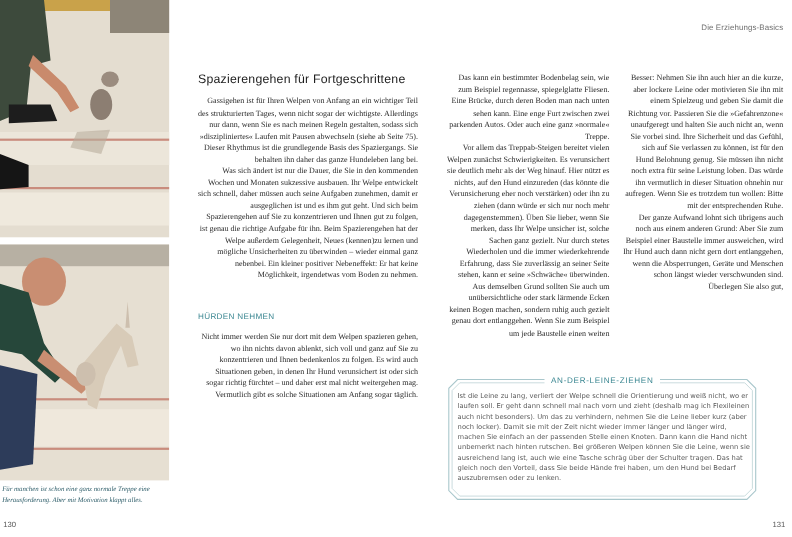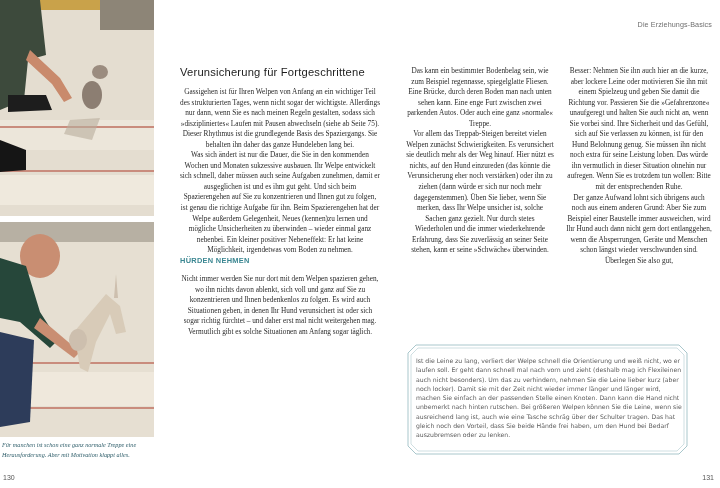--- a/index.html
+++ b/index.html
@@ -28,29 +28,29 @@
     position: absolute; top: 20px; right: 8px;
     font-family: "Liberation Sans", sans-serif; font-size: 7.2px; color: #6e6e6e; letter-spacing: 0.1px;
   }
 
   
   .col { position: absolute; font-size: 7.3px; line-height: 10.55px; color: #2b2b2b; }
   #col-1 { left: 180px; top: 66px; width: 200px; }
   #col-2 { left: 406px; top: 66px; width: 148px; }
   #col-3 { left: 566px; top: 66px; width: 146px; }
 
-  .col p { margin: 0; text-align: center; }
+  .col p { margin: 0; text-align: right; }
 
   .section-title {
     font-family: "Liberation Sans", sans-serif; font-weight: normal;
     font-size: 11.2px; line-height: 13px; color: #1c1c1c; margin-bottom: 8px; letter-spacing: 0.2px;
   }
   .sub-heading {
-    font-family: "Liberation Sans", sans-serif; font-weight: bold; font-size: 7.4px;
-    color: #3a8691; letter-spacing: 0.3px; margin-top: 0; margin-bottom: 8px;
+    font-family: "Liberation Sans", sans-serif; font-weight: normal; font-size: 7.4px;
+    color: #3a8691; letter-spacing: 0.3px; margin-top: 27px; margin-bottom: 8px;
   }
 
   
   .infobox {
     position: absolute; left: 406px; top: 343px; width: 283px; height: 113px;
   }
   .infobox svg.frame { position: absolute; left: 0; top: 0; width: 283px; height: 113px; overflow: visible; }
   .infobox-title {
     position: absolute; top: -2px; left: 0; width: 283px; text-align: center;
     font-family: "Liberation Sans", sans-serif; font-size: 7.4px; letter-spacing: 0.6px; color: #3a8691;
@@ -102,38 +102,40 @@
     </svg>
   </div>
 
   <div class="caption">Für manchen ist schon eine ganz normale Treppe eine Herausforderung. Aber mit Motivation klappt alles.</div>
 
   <div class="folio left">130</div>
   <div class="folio right">131</div>
   <div class="running-head">Die Erziehungs-Basics</div>
 
   <div class="col" id="col-1">
-    <h1 class="section-title">Verunsicherung für Fortgeschrittene</h1>
+    <h1 class="section-title">Spazierengehen für Fortgeschrittene</h1>
     <p>Gassigehen ist für Ihren Welpen von Anfang an ein wichtiger Teil des strukturierten Tages, wenn nicht sogar der wichtigste. Allerdings nur dann, wenn Sie es nach meinen Regeln gestalten, sodass sich »diszipliniertes« Laufen mit Pausen abwechseln (siehe ab Seite 75). Dieser Rhythmus ist die grundlegende Basis des Spaziergangs. Sie behalten ihn daher das ganze Hundeleben lang bei.</p>
     <p>Was sich ändert ist nur die Dauer, die Sie in den kommenden Wochen und Monaten sukzessive ausbauen. Ihr Welpe entwickelt sich schnell, daher müssen auch seine Aufgaben zunehmen, damit er ausgeglichen ist und es ihm gut geht. Und sich beim Spazierengehen auf Sie zu konzentrieren und Ihnen gut zu folgen, ist genau die richtige Aufgabe für ihn. Beim Spazierengehen hat der Welpe außerdem Gelegenheit, Neues (kennen)zu lernen und mögliche Unsicherheiten zu überwinden – wieder einmal ganz nebenbei. Ein kleiner positiver Nebeneffekt: Er hat keine Möglichkeit, irgendetwas vom Boden zu nehmen.</p>
     <h2 class="sub-heading">HÜRDEN NEHMEN</h2>
     <p>Nicht immer werden Sie nur dort mit dem Welpen spazieren gehen, wo ihn nichts davon ablenkt, sich voll und ganz auf Sie zu konzentrieren und Ihnen bedenkenlos zu folgen. Es wird auch Situationen geben, in denen Ihr Hund verunsichert ist oder sich sogar richtig fürchtet – und daher erst mal nicht weitergehen mag. Vermutlich gibt es solche Situationen am Anfang sogar täglich.</p>
   </div>
 
   <div class="col" id="col-2">
     <p>Das kann ein bestimmter Bodenbelag sein, wie zum Beispiel regennasse, spiegelglatte Fliesen. Eine Brücke, durch deren Boden man nach unten sehen kann. Eine enge Furt zwischen zwei parkenden Autos. Oder auch eine ganz »normale« Treppe.</p>
     <p>Vor allem das Treppab-Steigen bereitet vielen Welpen zunächst Schwierigkeiten. Es verunsichert sie deutlich mehr als der Weg hinauf. Hier nützt es nichts, auf den Hund einzureden (das könnte die Verunsicherung eher noch verstärken) oder ihn zu ziehen (dann würde er sich nur noch mehr dagegenstemmen). Üben Sie lieber, wenn Sie merken, dass Ihr Welpe unsicher ist, solche Sachen ganz gezielt. Nur durch stetes Wiederholen und die immer wiederkehrende Erfahrung, dass Sie zuverlässig an seiner Seite stehen, kann er seine »Schwäche« überwinden.</p>
+    <p>Aus demselben Grund sollten Sie auch um unübersichtliche oder stark lärmende Ecken keinen Bogen machen, sondern ruhig auch gezielt genau dort entlanggehen. Wenn Sie zum Beispiel um jede Baustelle einen weiten</p>
   </div>
 
   <div class="col" id="col-3">
     <p>Besser: Nehmen Sie ihn auch hier an die kurze, aber lockere Leine oder motivieren Sie ihn mit einem Spielzeug und geben Sie damit die Richtung vor. Passieren Sie die »Gefahrenzone« unaufgeregt und halten Sie auch nicht an, wenn Sie vorbei sind. Ihre Sicherheit und das Gefühl, sich auf Sie verlassen zu können, ist für den Hund Belohnung genug. Sie müssen ihn nicht noch extra für seine Leistung loben. Das würde ihn vermutlich in dieser Situation ohnehin nur aufregen. Wenn Sie es trotzdem tun wollen: Bitte mit der entsprechenden Ruhe.</p>
     <p>Der ganze Aufwand lohnt sich übrigens auch noch aus einem anderen Grund: Aber Sie zum Beispiel einer Baustelle immer ausweichen, wird Ihr Hund auch dann nicht gern dort entlanggehen, wenn die Absperrungen, Geräte und Menschen schon längst wieder verschwunden sind. Überlegen Sie also gut,</p>
   </div>
 
   <div class="infobox">
     <svg class="frame" viewBox="0 0 283 113">
       <path d="M10 2 L273 2 L281 10 L281 103 L273 111 L10 111 L2 103 L2 10 Z" fill="none" stroke="#a9c7cc" stroke-width="1"></path>
       <path d="M12 5 L271 5 L278 12 L278 101 L271 108 L12 108 L5 101 L5 12 Z" fill="none" stroke="#c3d7da" stroke-width="0.8"></path>
     </svg>
+    <div class="infobox-title"><span>AN-DER-LEINE-ZIEHEN</span></div>
     <p class="infobox-body">Ist die Leine zu lang, verliert der Welpe schnell die Orientierung und weiß nicht, wo er laufen soll. Er geht dann schnell mal nach vorn und zieht (deshalb mag ich Flexileinen auch nicht besonders). Um das zu verhindern, nehmen Sie die Leine lieber kurz (aber noch locker). Damit sie mit der Zeit nicht wieder immer länger und länger wird, machen Sie einfach an der passenden Stelle einen Knoten. Dann kann die Hand nicht unbemerkt nach hinten rutschen. Bei größeren Welpen können Sie die Leine, wenn sie ausreichend lang ist, auch wie eine Tasche schräg über der Schulter tragen. Das hat gleich noch den Vorteil, dass Sie beide Hände frei haben, um den Hund bei Bedarf auszubremsen oder zu lenken.</p>
   </div>
 
 </div>
 
 </body></html>

